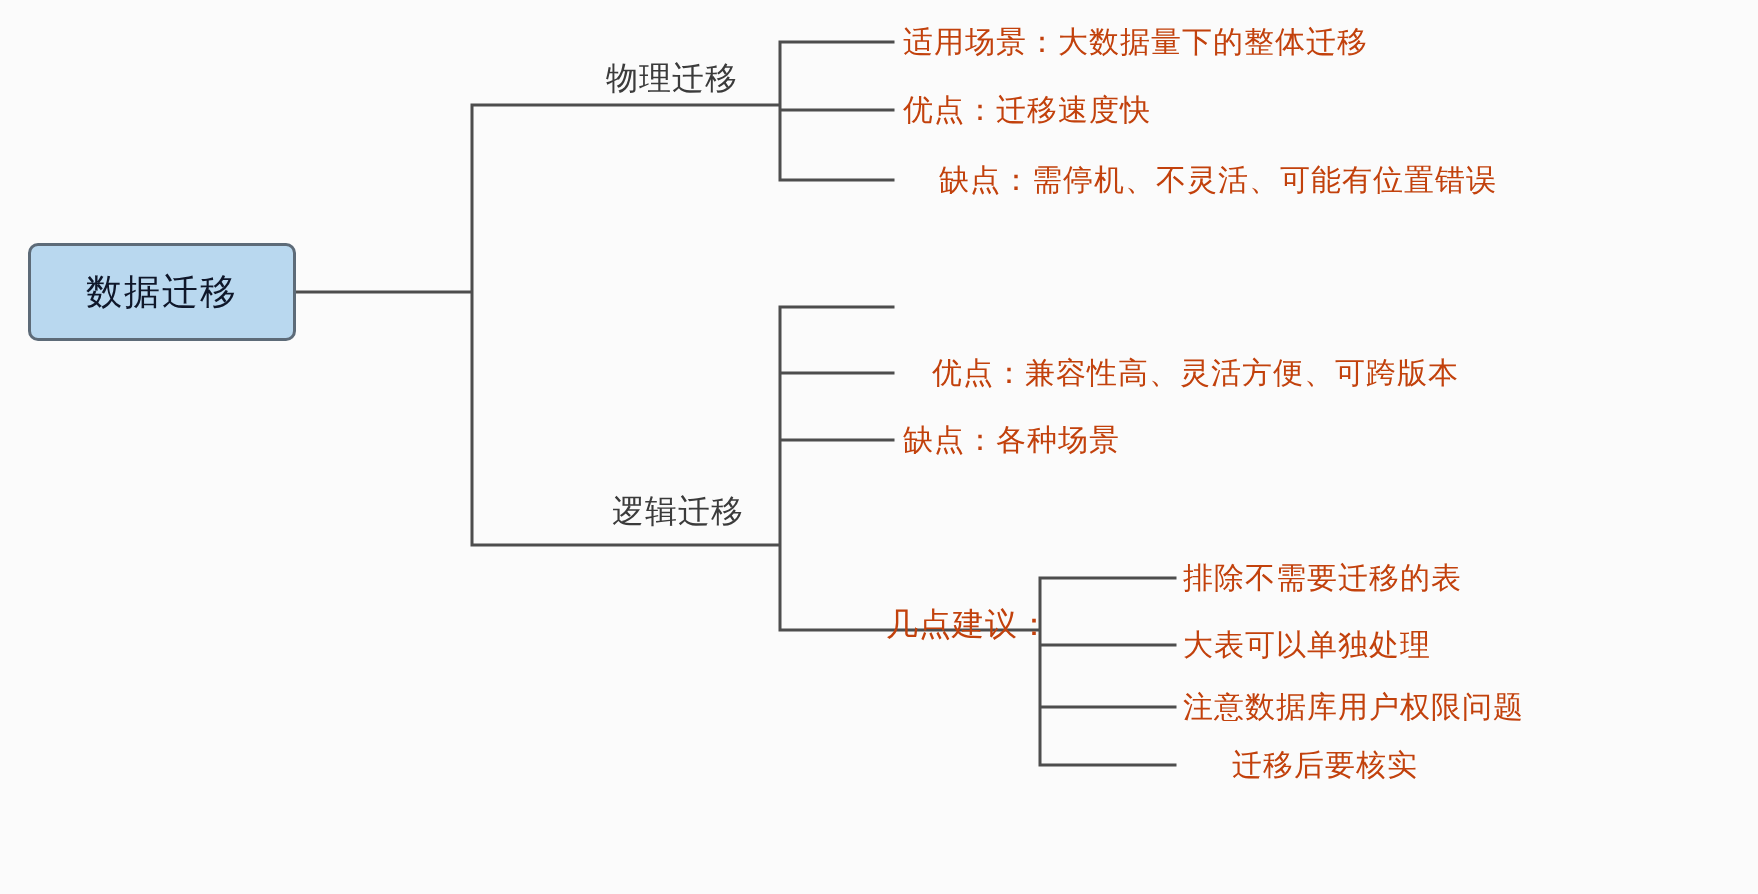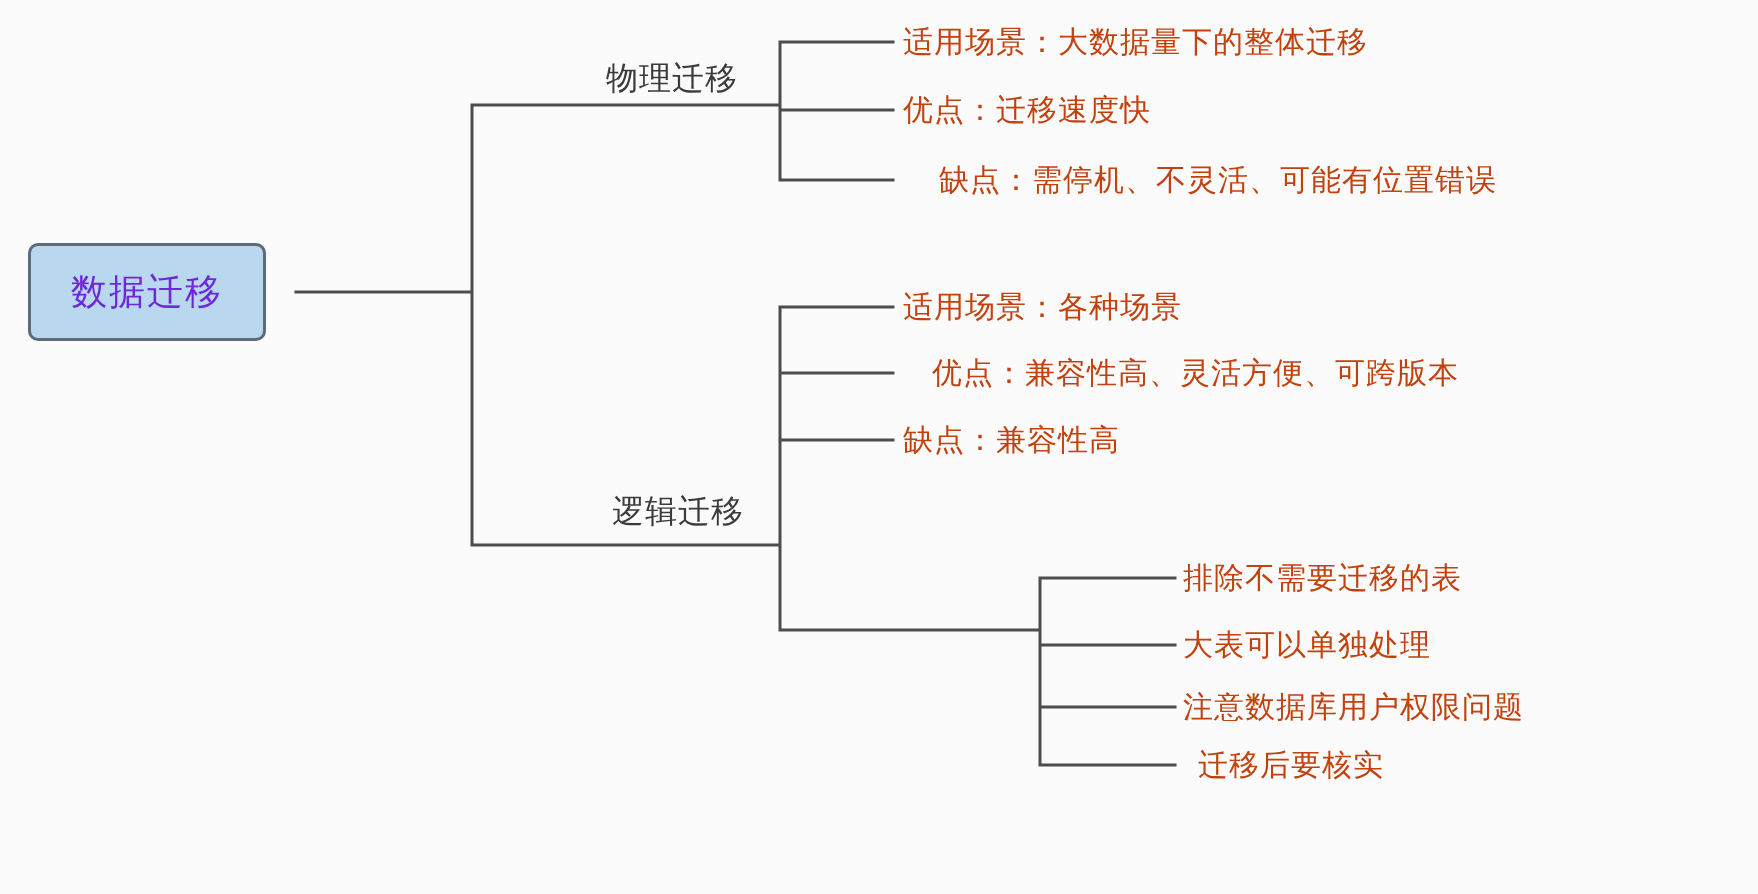--- a/index.html
+++ b/index.html
@@ -17,31 +17,31 @@
   }
   svg.lines {
     position: absolute;
     left: 0;
     top: 0;
   }
   .root-node {
     position: absolute;
     left: 28px;
     top: 243px;
-    width: 238px;
+    width: 268px;
     height: 98px;
     box-sizing: border-box;
     background: #b9d8ef;
     border: 3px solid #5d6b78;
     border-radius: 10px;
     display: flex;
     align-items: center;
     justify-content: center;
     font-size: 36px;
-    color: #6d28d9;
+    color: #0f172a;
     letter-spacing: 2px;
   }
   .branch {
     position: absolute;
     white-space: nowrap;
     font-size: 32px;
     color: #3b3b3b;
     letter-spacing: 1px;
   }
   .leaf {
@@ -84,28 +84,28 @@
   <div class="branch" style="left:606px; top:57px;">物理迁移</div>
 
   <div class="leaf" style="left:903px; top:42px;">适用场景：大数据量下的整体迁移</div>
 
   <div class="leaf" style="left:903px; top:110px;">优点：迁移速度快</div>
 
   <div class="leaf" style="left:903px; top:180px;margin-left:36px;">缺点：需停机、不灵活、可能有位置错误</div>
 
   <div class="branch" style="left:612px; top:490px;">逻辑迁移</div>
 
-  <div class="leaf" style="left:903px; top:307px;">适用场景：各种场景</div>
 
   <div class="leaf" style="left:903px; top:373px;margin-left:29px;">优点：兼容性高、灵活方便、可跨版本</div>
 
-  <div class="leaf" style="left:903px; top:440px;">缺点：兼容性高</div>
+  <div class="leaf" style="left:903px; top:440px;">缺点：各种场景</div>
 
+  <div class="leaf" style="left:886px; top:625px; font-size:32px;">几点建议：</div>
 
   <div class="leaf" style="left:1183px; top:578px;">排除不需要迁移的表</div>
 
   <div class="leaf" style="left:1183px; top:645px;">大表可以单独处理</div>
 
   <div class="leaf" style="left:1183px; top:707px;">注意数据库用户权限问题</div>
 
-  <div class="leaf" style="left:1198px; top:765px;font-family:Liberation Serif, serif;">迁移后要核实</div>
+  <div class="leaf" style="left:1232px; top:765px;font-family:Liberation Serif, serif;">迁移后要核实</div>
 
 </div>
 
 </body></html>

